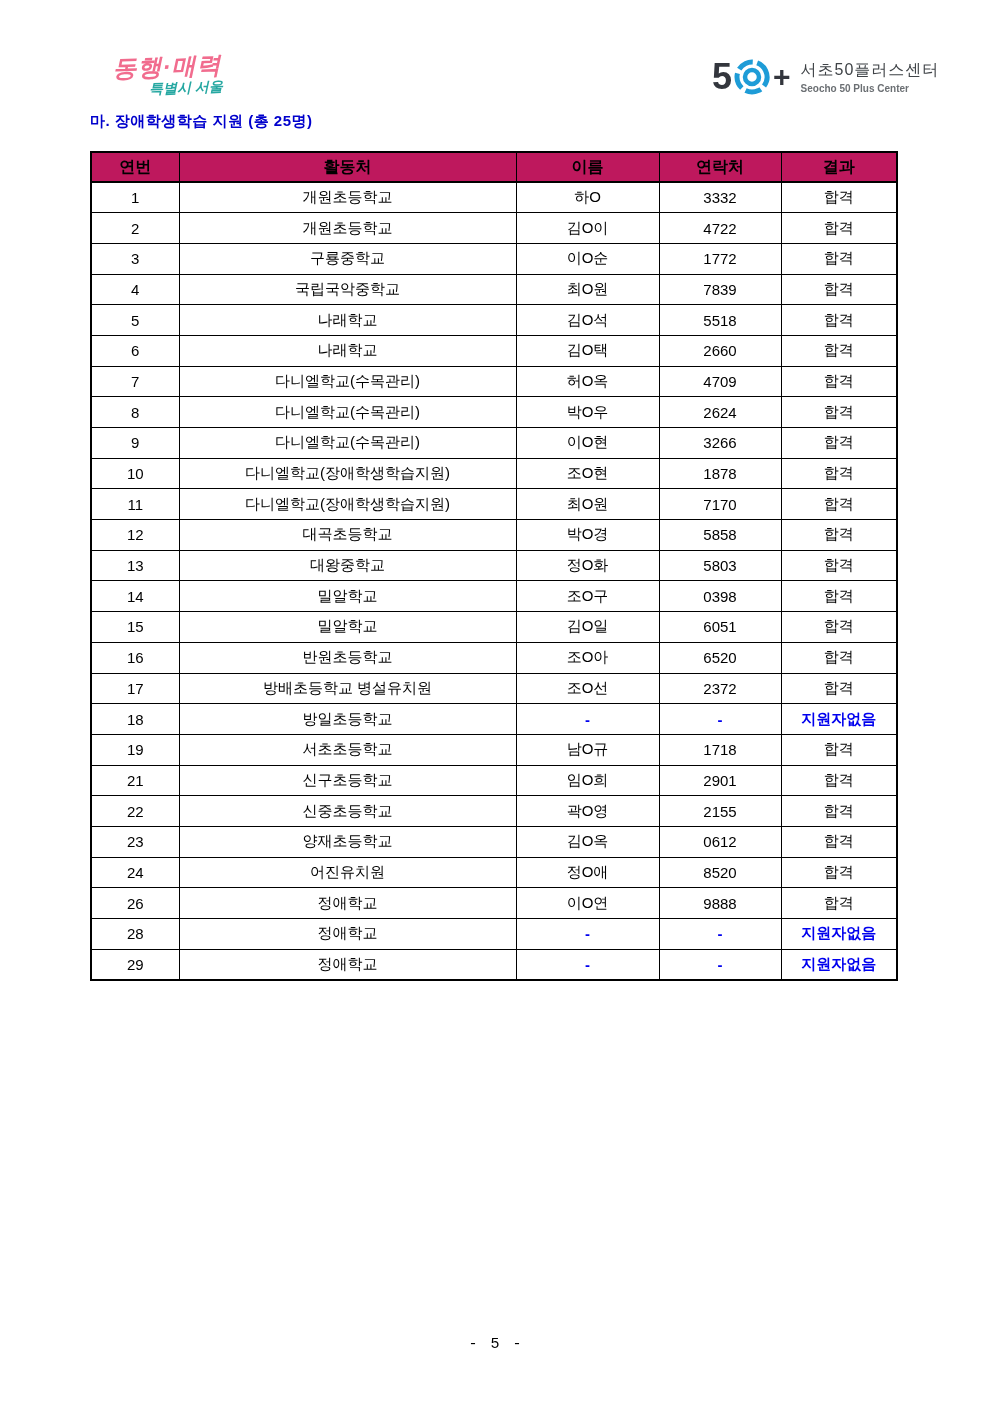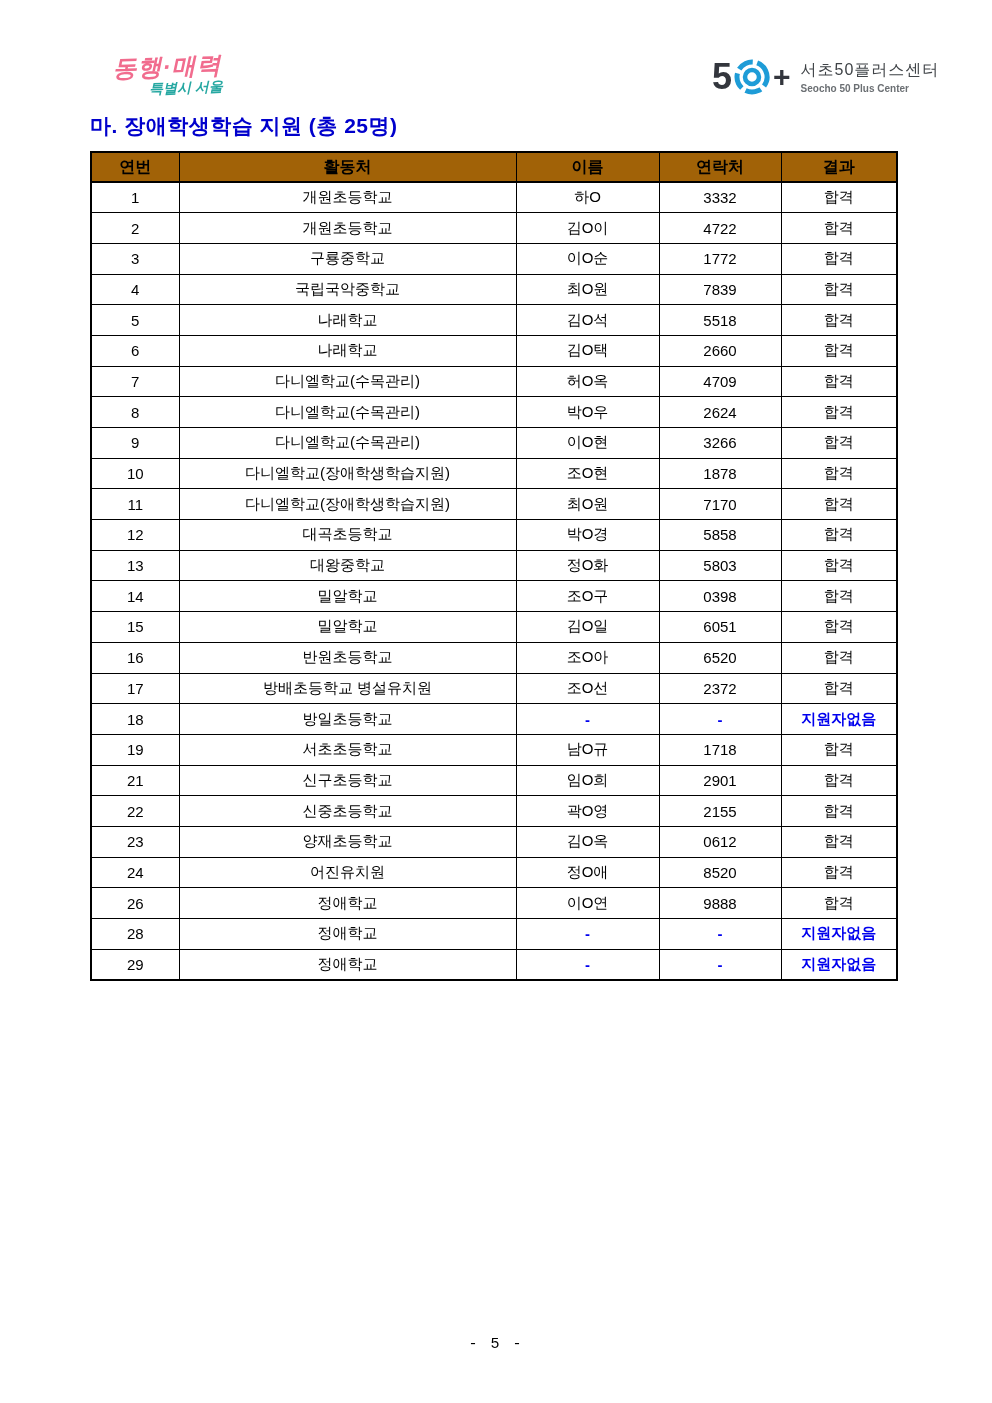--- a/index.html
+++ b/index.html
@@ -51,42 +51,42 @@
   .fifty-plus .five { font-size:36px; line-height:1; }
   .fifty-plus .ring { margin:0 1px; display:block; }
   .fifty-plus .plus { font-size:30px; line-height:1; margin-left:1px; }
   .center-name { display:flex; flex-direction:column; justify-content:center; }
   .center-name .ko { font-size:16px; font-weight:normal; color:#3f4347; letter-spacing:1px; }
   .center-name .en { font-size:10px; font-weight:bold; color:#6b6f73; margin-top:2px; }
 
   
   .doc-title {
     position:absolute; left:90px; top:112px;
-    font-size:21px; font-weight:bold;
+    font-size:15px; font-weight:bold;
     color:#0000cc;
     letter-spacing:0.5px;
   }
 
   
   table.roster {
     position:absolute; left:90px; top:151px;
     width:806px;
     border-collapse:collapse;
     table-layout:fixed;
   }
   table.roster th, table.roster td {
     border:1px solid #000;
     text-align:center; vertical-align:middle;
     font-size:15px;
     padding:0 2px;
     overflow:hidden; white-space:nowrap;
   }
   table.roster { border:2px solid #000; }
   table.roster thead th {
-    background:#a16207;
+    background:#be185d;
     font-weight:bold;
     font-size:16px;
     height:30px;
     border-bottom:2px solid #000;
   }
   table.roster tbody td { height:30.7px; background:#fff; }
   table.roster td.blue { color:#0000ee; font-weight:bold; }
 
   
   .page-number {

